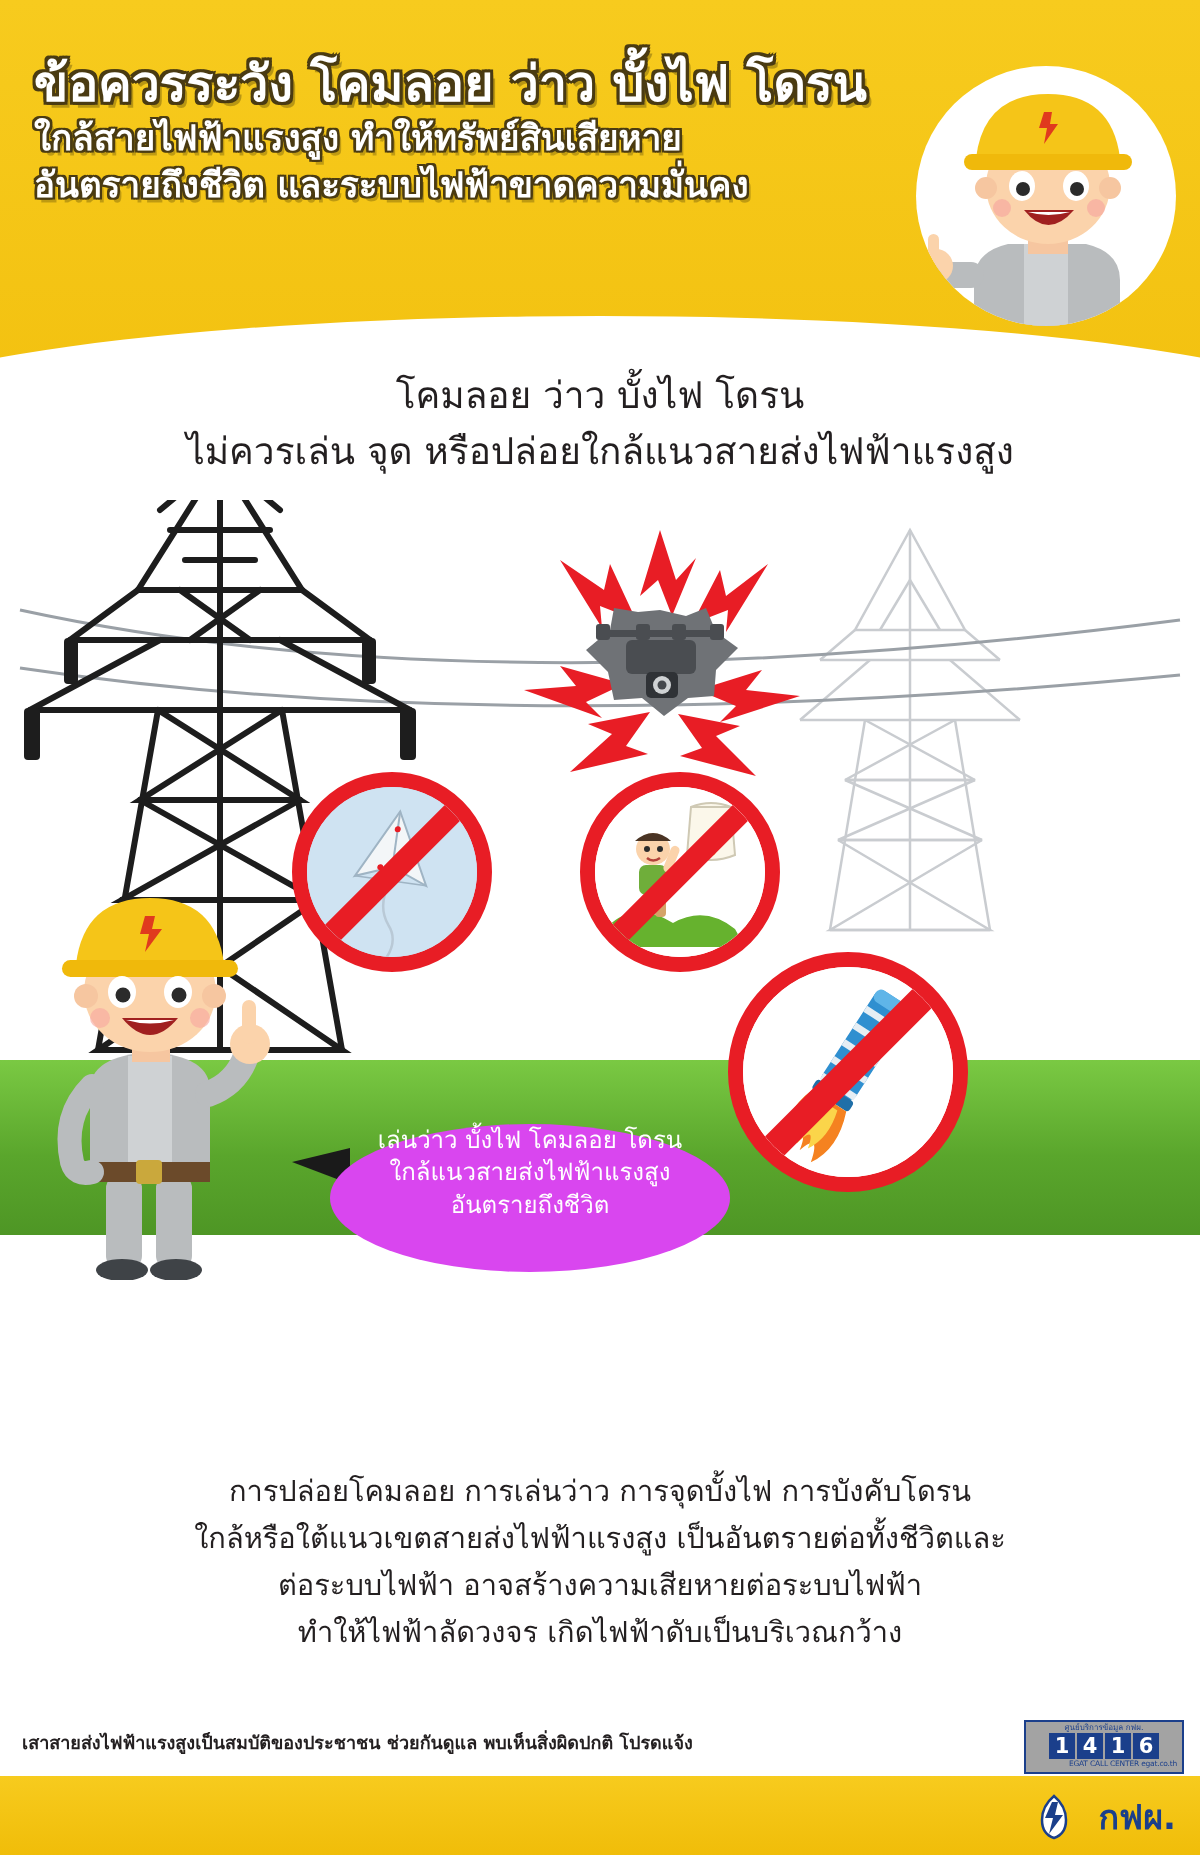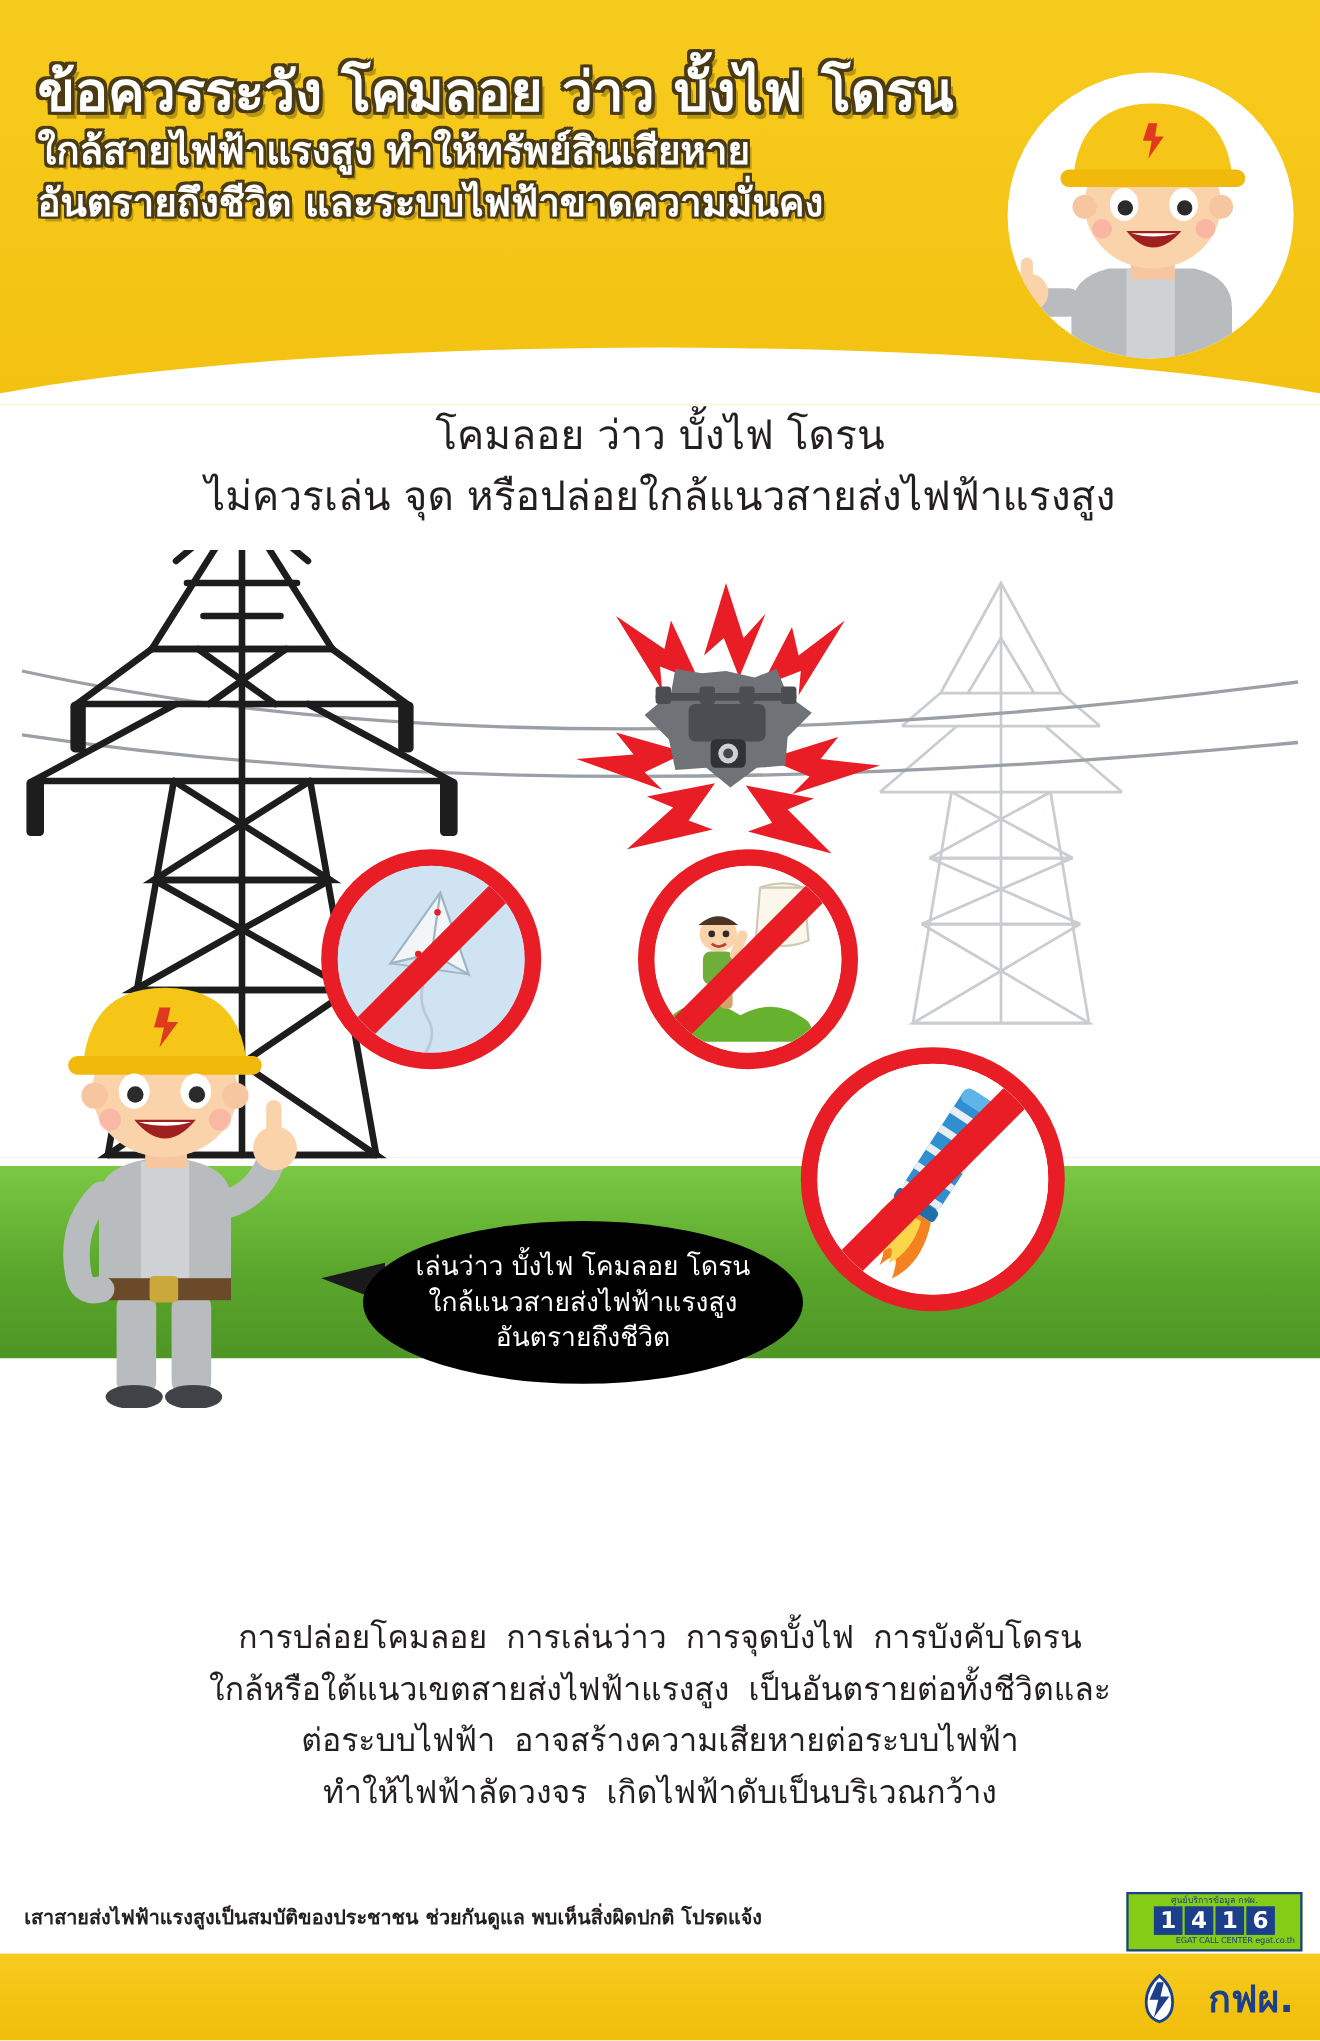--- a/index.html
+++ b/index.html
@@ -120,27 +120,26 @@
     left: 0;
     top: 735px;
     width: 1200px;
     height: 235px;
     background: #ffffff;
   }
 
   .speech {
     position: absolute;
     left: 330px;
-    top: 610px;
+    top: 624px;
     width: 400px;
     height: 148px;
-    background: #000000;
+    background: #d946ef;
     border-radius: 50%;
     display: flex;
-    align-items: center;
     justify-content: center;
     text-align: center;
     z-index: 6;
   }
   .speech-inner {
     color: #ffffff;
     font-size: 24px;
     line-height: 1.35;
   }
   .speech-tail {
@@ -184,21 +183,20 @@
     position: absolute;
     left: 0;
     top: 1468px;
     width: 1200px;
     text-align: center;
     color: #231f20;
   }
   .body-text div {
     font-size: 29px;
     line-height: 1.62;
-    font-family: Liberation Mono, monospace;
   }
 
   
   .footer-note {
     position: absolute;
     left: 0;
     top: 1718px;
     width: 1200px;
     height: 58px;
     background: #ffffff;
@@ -212,21 +210,21 @@
     color: #231f20;
   }
   .hotline {
     position: absolute;
     right: 16px;
     top: 2px;
     width: 160px;
     height: 54px;
     border: 2px solid #1b3f8b;
     box-sizing: border-box;
-    background: #84cc16;
+    background: #a3a3a3;
     text-align: center;
   }
   .hotline-top {
     font-size: 8px;
     color: #1b3f8b;
     line-height: 10px;
     padding-top: 1px;
   }
   .hotline-digits {
     display: flex;

